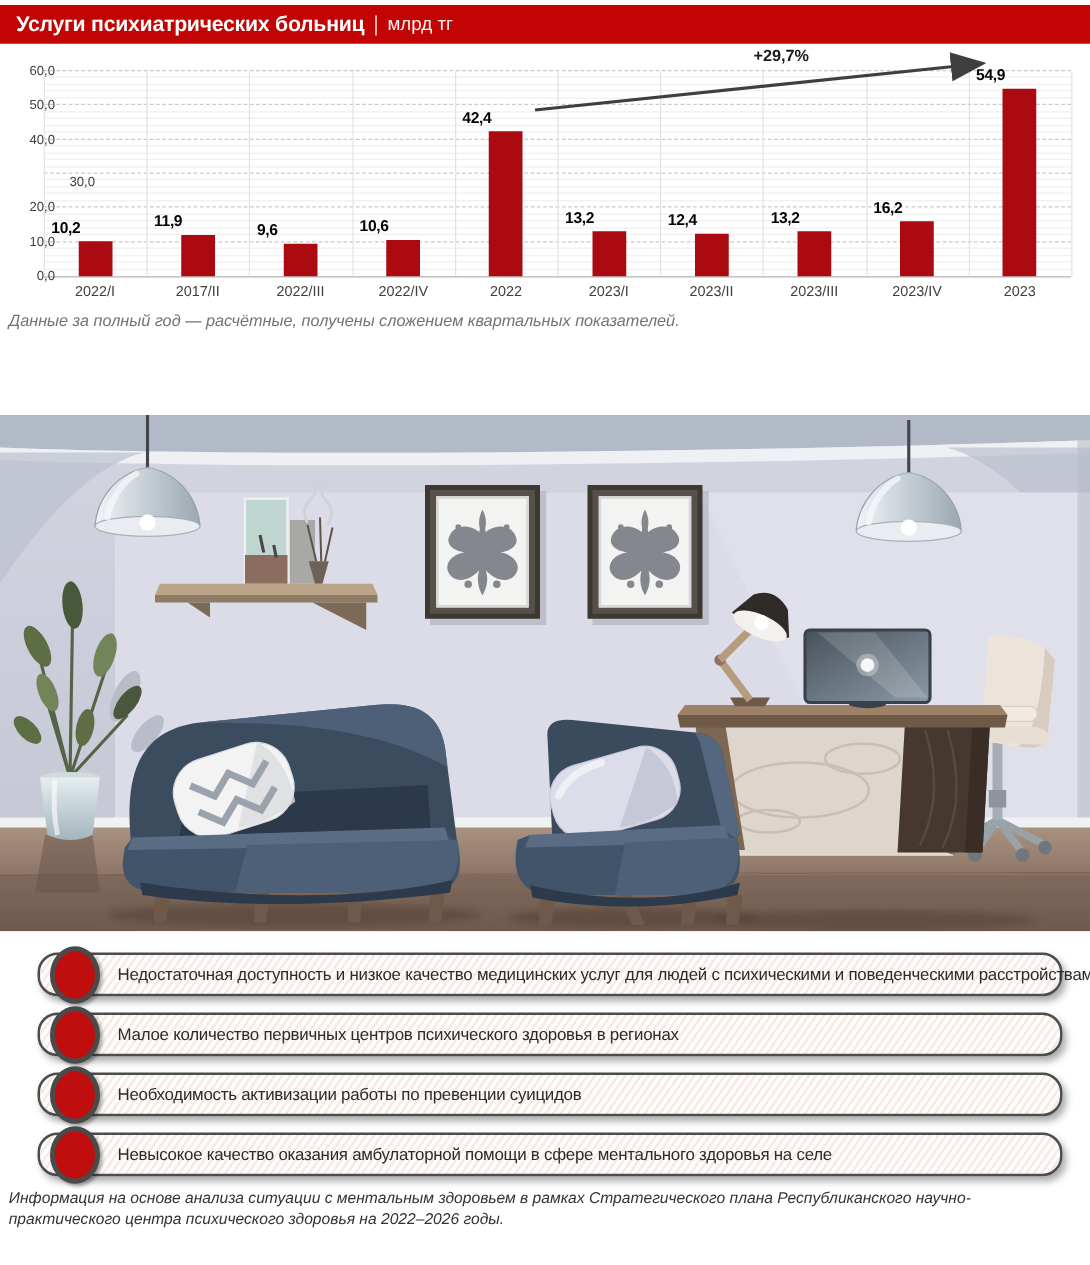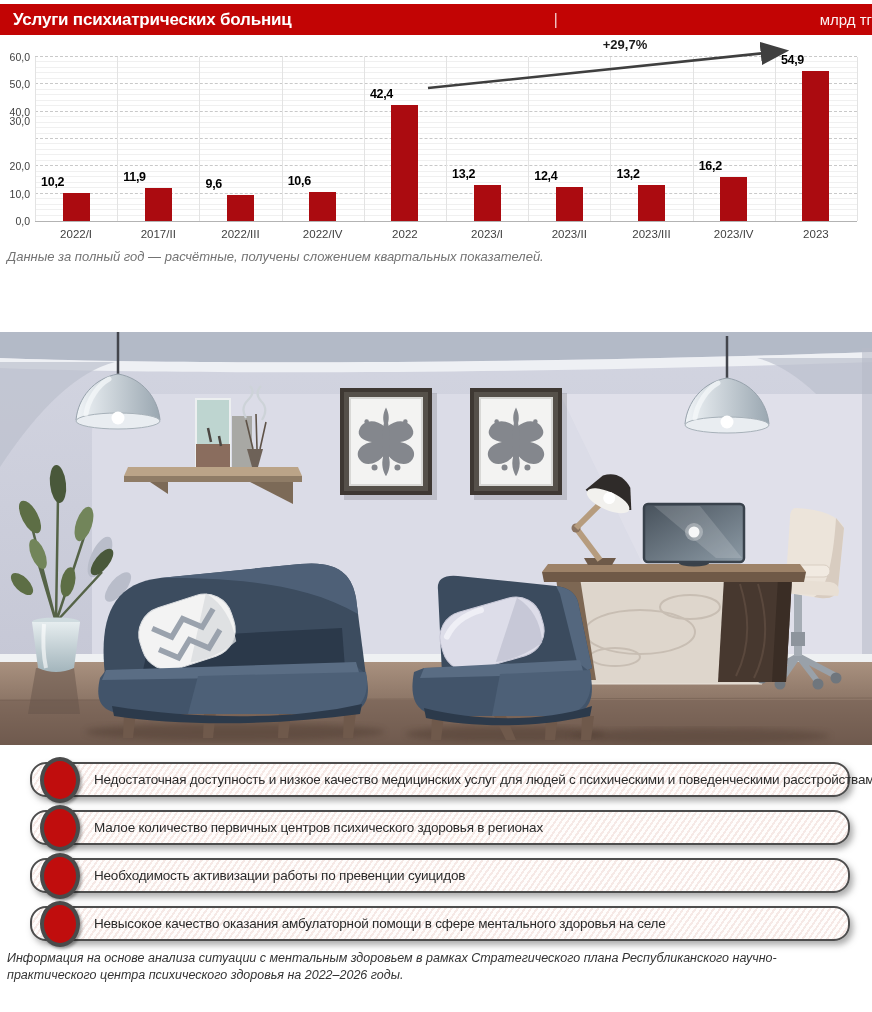--- a/index.html
+++ b/index.html
@@ -1,39 +1,39 @@
 <!DOCTYPE html>
 <html lang="ru"><head>
 <meta charset="utf-8">
 <style>
   html,body{margin:0;padding:0;background:#fff;}
   .page{position:relative;width:872px;height:1012px;background:#ffffff;overflow:hidden;
         font-family:"Liberation Sans",sans-serif;}
   
   .redstrip{position:absolute;left:0;right:0;background:#c20404;color:#fff;box-sizing:border-box;}
-  .header-bar{top:4px;height:31px;display:flex;align-items:center;padding-left:13px;justify-content:space-between;}
+  .header-bar{top:4px;height:31px;display:flex;align-items:center;padding-left:13px;}
   .header-bar .title{font-weight:bold;font-size:17px;letter-spacing:-0.2px;}
   .header-bar .sep{margin:0 7px;font-size:17px;font-weight:normal;opacity:.75;}
   .header-bar .unit{font-size:15px;opacity:.95;}
   .source{top:271px;height:19px;line-height:19px;font-style:italic;font-size:12.5px;padding-left:13px;}
   .section-header{top:300px;height:32px;line-height:32px;font-weight:bold;font-size:17px;
                   padding-left:13px;letter-spacing:-0.2px;}
   .footer{top:988px;height:24px;line-height:23px;font-style:italic;font-size:12.5px;padding-left:13px;}
   
   .chart{position:absolute;left:0;top:36px;width:872px;height:212px;}
   .plot{position:absolute;left:35px;top:21px;width:822px;height:164px;
         border-bottom:1px solid #b3b3b3;}
   .grid{position:absolute;left:0;right:0;height:0;}
   .grid.major{border-top:1px dashed #c9c9c9;}
   .grid.minor{border-top:1px solid #f0f0f0;}
   .vline{position:absolute;top:0;bottom:0;width:0;border-left:1px solid #e3e3e3;}
   .bar{position:absolute;width:27px;background:#ab0b10;z-index:3;}
   .val{position:absolute;width:70px;font-weight:bold;font-size:12.5px;
        color:#000000;z-index:4;letter-spacing:-0.3px;}
-  .ytick{position:absolute;left:0;width:30px;text-align:right;font-size:10.5px;color:#3f3f3f;}
+  .ytick{position:absolute;left:0;width:44px;text-align:right;font-size:10.5px;color:#3f3f3f;}
   .xlab{position:absolute;top:192px;text-align:center;font-size:11.5px;color:#3f3f3f;}
   .arrow-svg{position:absolute;left:0;top:0;z-index:5;pointer-events:none;}
   .annot{position:absolute;left:565px;top:1px;width:120px;text-align:center;
          font-weight:bold;font-size:13px;color:#1a1a1a;z-index:6;}
   
   .note{position:absolute;top:249px;left:7px;margin:0;font-style:italic;font-size:13px;color:#737373;}
   .footnote{position:absolute;top:950px;left:7px;width:830px;margin:0;font-style:italic;
             font-size:12.5px;line-height:17px;color:#333;}
   
   .illustration{position:absolute;top:332px;left:0;width:872px;height:413px;}
@@ -139,21 +139,21 @@
       <div class="xlab" style="left: 281.6px; width: 82.2px;">2022/IV</div>
       <div class="xlab" style="left: 363.8px; width: 82.2px;">2022</div>
       <div class="xlab" style="left: 446px; width: 82.2px;">2023/I</div>
       <div class="xlab" style="left: 528.2px; width: 82.2px;">2023/II</div>
       <div class="xlab" style="left: 610.4px; width: 82.2px;">2023/III</div>
       <div class="xlab" style="left: 692.6px; width: 82.2px;">2023/IV</div>
       <div class="xlab" style="left: 774.8px; width: 82.2px;">2023</div>
       <div class="ytick" style="top: 179px;">0,0</div>
       <div class="ytick" style="top: 151.667px;">10,0</div>
       <div class="ytick" style="top: 124.333px;">20,0</div>
-      <div class="ytick" style="top: 79px;">30,0</div>
+      <div class="ytick" style="top: 104px; margin-left: 32px;">30,0</div>
       <div class="ytick" style="top: 69.6667px;">40,0</div>
       <div class="ytick" style="top: 42.3333px;">50,0</div>
       <div class="ytick" style="top: 15px;">60,0</div>
     </section>
 
   <p class="note">Данные за полный год — расчётные, получены сложением квартальных показателей.</p>
 
 
 
   <div class="illustration">

